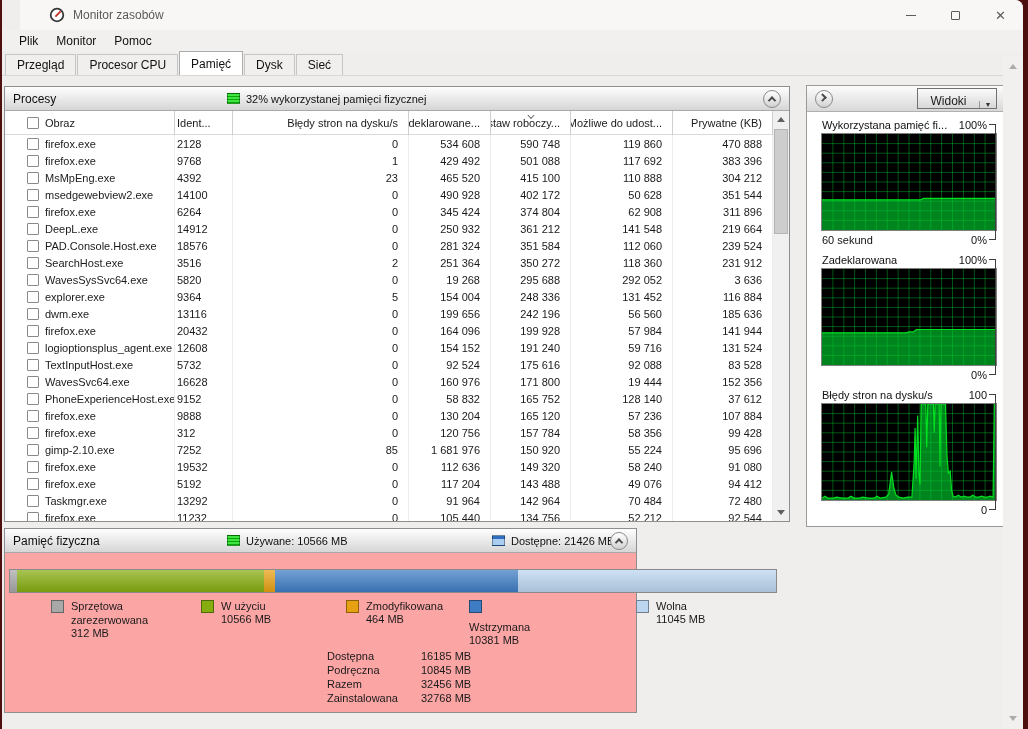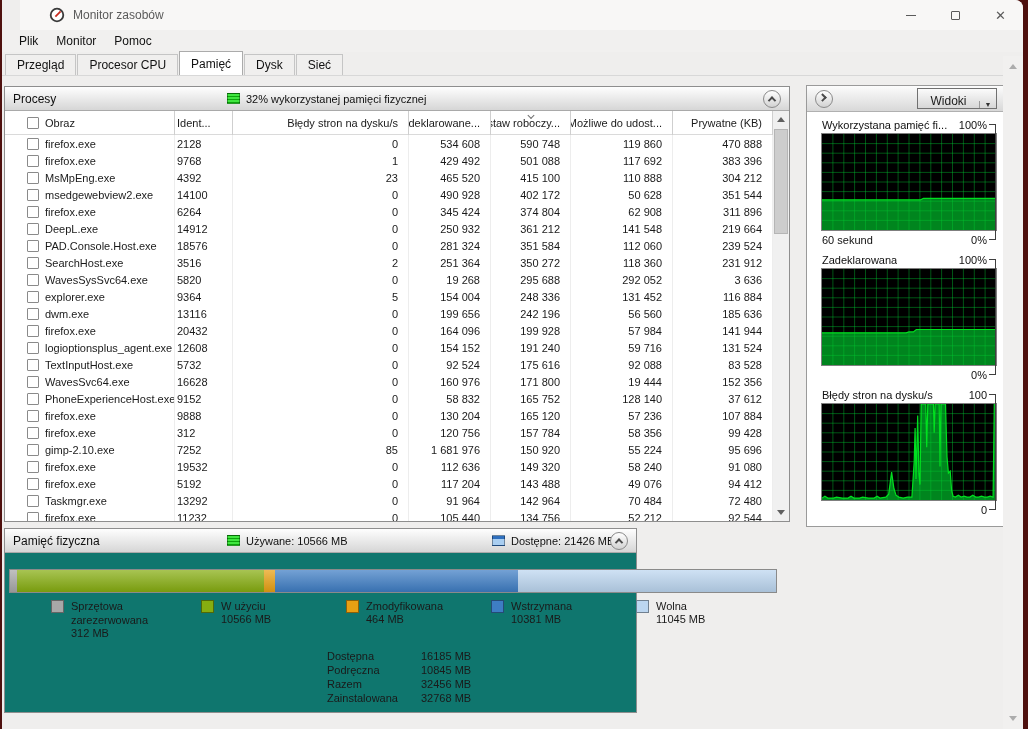--- a/index.html
+++ b/index.html
@@ -53,21 +53,21 @@
   #rows { position:absolute; left:0; top:24px; width:768px; bottom:0; overflow:hidden; }
 
   
   .vscroll { position:absolute; right:0; top:0; width:16px; bottom:0; background:#F0F0F0; }
   .tri { width:0; height:0; position:absolute; left:4px; }
   .tri-up { border-left:4px solid transparent; border-right:4px solid transparent; border-bottom:5px solid #606060; top:6px; }
   .tri-down { border-left:4px solid transparent; border-right:4px solid transparent; border-top:5px solid #606060; bottom:6px; }
   .vthumb { position:absolute; left:1px; width:14px; top:18px; height:105px; background:#CDCDCD; border:1px solid #B5B5B5; }
 
   
-  #mem-body { position:absolute; left:0; top:24px; right:0; bottom:0; background:#0f766e; }
+  #mem-body { position:absolute; left:0; top:24px; right:0; bottom:0; background:#fca5a5; }
   #mem-bar { position:absolute; left:4px; top:16px; width:768px; height:24px; border:1px solid #8a8a8a; display:flex; background:#ddd; }
   .mem-seg { height:100%; background-image:linear-gradient(rgba(255,255,255,.28),rgba(0,0,0,.10)); }
   .legend-item { position:absolute; top:46px; display:flex; gap:7px; font-size:11px; }
   .swatch { width:13px; height:13px; border:1px solid rgba(0,0,0,.4); flex:0 0 auto; margin-top:1px; }
   .legend-label { width:108px; line-height:14px; }
   #mem-stats { position:absolute; left:322px; top:96px; font-size:11px; line-height:14px; }
   .stat-row { display:flex; }
   .stat-label { width:94px; }
 
   
@@ -489,21 +489,21 @@
               <div>10566 MB</div>
             </div>
           </div>
           <div class="legend-item" style="left: 341px;">
             <span class="swatch" style="background-color: rgb(232, 160, 19);"></span>
             <div>
               <div class="legend-label">Zmodyfikowana</div>
               <div>464 MB</div>
             </div>
           </div>
-          <div class="legend-item" style="left: 486px;">
+          <div class="legend-item" style="left: 464px; flex-direction: column;">
             <span class="swatch" style="background-color: rgb(62, 125, 196);"></span>
             <div>
               <div class="legend-label">Wstrzymana</div>
               <div>10381 MB</div>
             </div>
           </div>
           <div class="legend-item" style="left: 631px;">
             <span class="swatch" style="background-color: rgb(188, 214, 240);"></span>
             <div>
               <div class="legend-label">Wolna</div>

